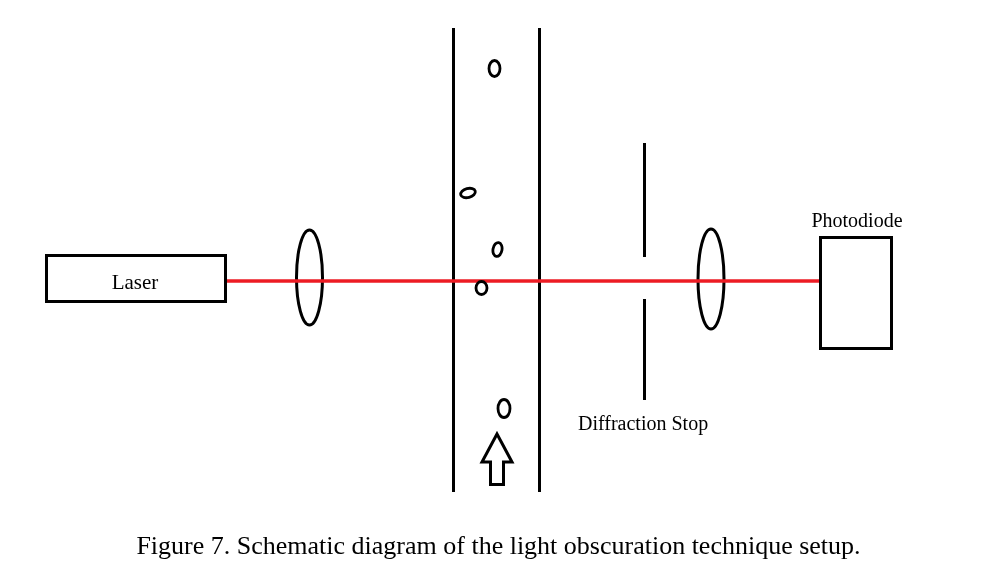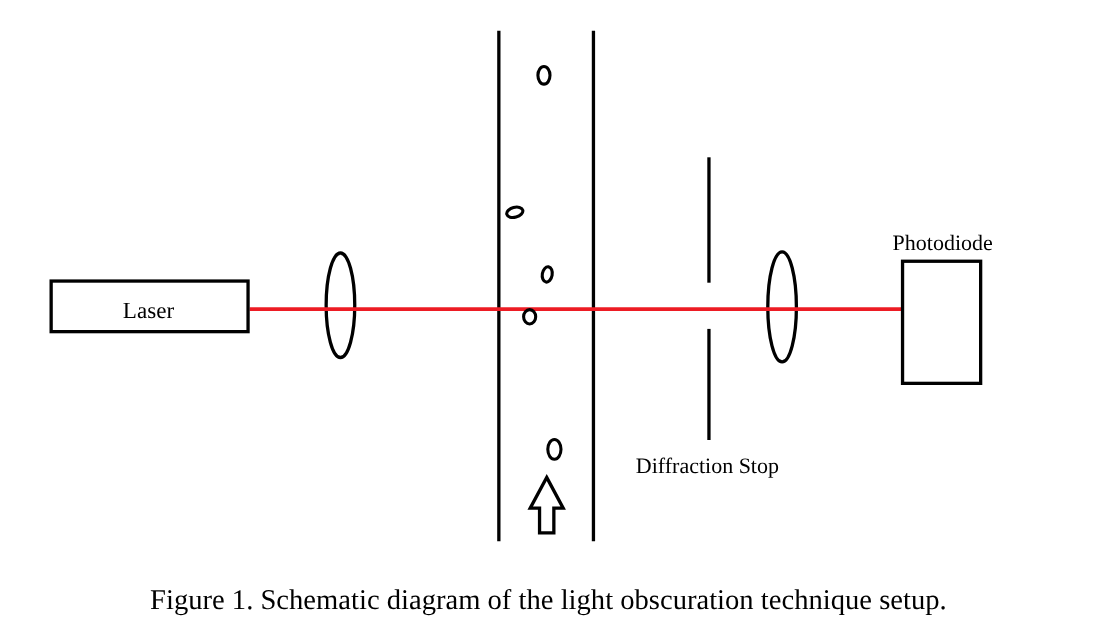--- a/index.html
+++ b/index.html
@@ -68,15 +68,15 @@
       <ellipse cx="494.5" cy="68.5" rx="5.5" ry="8" fill="#ffffff" stroke="#000" stroke-width="2.8"></ellipse>
       <ellipse cx="468" cy="193" rx="7.5" ry="4.5" fill="#ffffff" stroke="#000" stroke-width="2.8" transform="rotate(-15 468 193)"></ellipse>
       <ellipse cx="497.5" cy="249.5" rx="4.5" ry="7" fill="#ffffff" stroke="#000" stroke-width="2.8" transform="rotate(10 497.5 249.5)"></ellipse>
       <ellipse cx="481.5" cy="288" rx="5.5" ry="6.5" fill="#ffffff" stroke="#000" stroke-width="2.8"></ellipse>
       <ellipse cx="504" cy="408.5" rx="6" ry="9" fill="#ffffff" stroke="#000" stroke-width="2.8"></ellipse>
     </g>
 
     <path d="M497,434 L512,462 L503.5,462 L503.5,484.5 L490.5,484.5 L490.5,462 L482,462 Z" fill="#ffffff" stroke="#000" stroke-width="3" stroke-linejoin="miter"></path>
   </svg>
 
-  <div class="caption">Figure 1. Schematic diagram of the light obscuration technique setup.</div>
+  <div class="caption">Figure 7. Schematic diagram of the light obscuration technique setup.</div>
 
 </div>
 
 </body></html>

